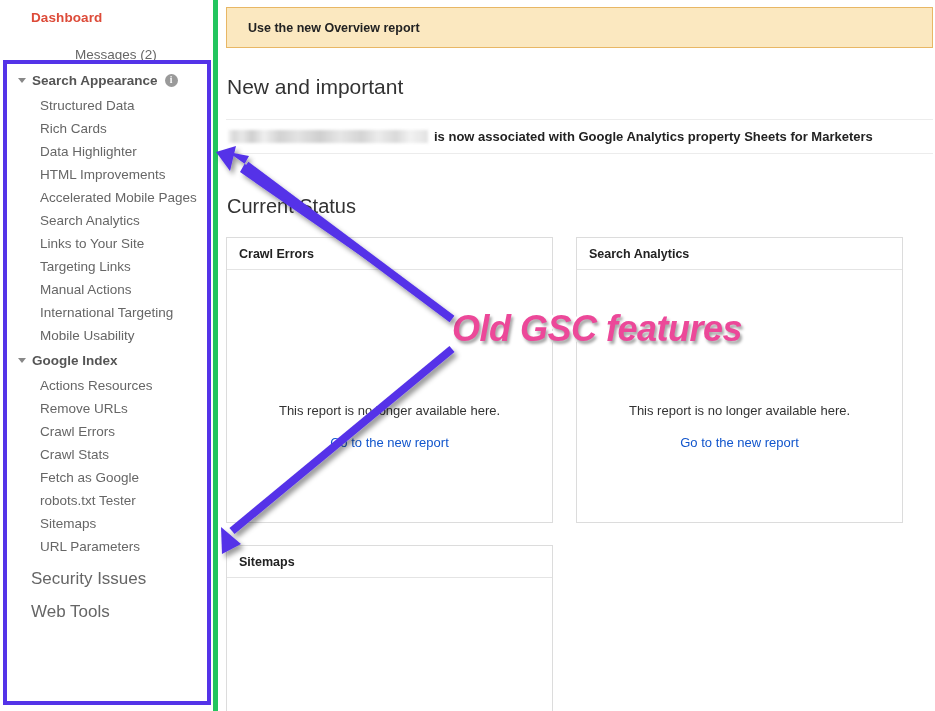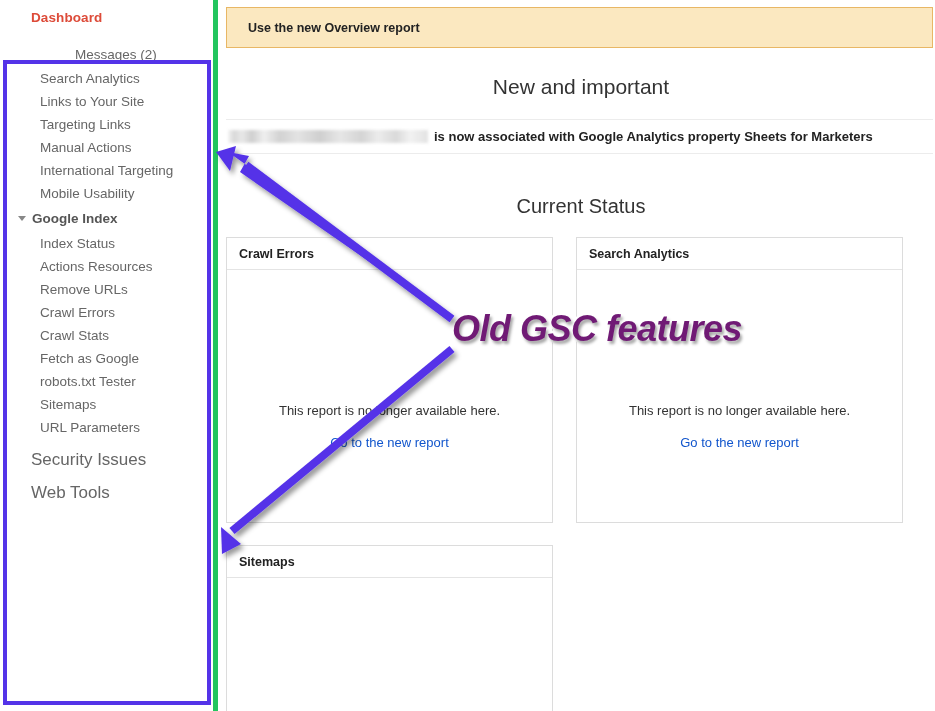--- a/index.html
+++ b/index.html
@@ -133,21 +133,20 @@
     z-index: 6;
   }
 
   
   .main {
     position: relative;
     flex: 1;
     height: 711px;
     background: #ffffff;
     overflow: hidden;
-    text-align: center;
   }
 
   .banner {
     margin: 7px 2px 0 8px;
     background: #fbe8c0;
     border: 1px solid #e8b765;
     box-sizing: border-box;
     height: 41px;
     display: flex;
     align-items: center;
@@ -278,21 +277,21 @@
     z-index: 10;
   }
 
   .annot-label {
     position: absolute;
     left: 452px;
     top: 307px;
     font-size: 36px;
     font-weight: bold;
     font-style: italic;
-    color: #701a75;
+    color: #ec4899;
     letter-spacing: -0.5px;
     line-height: 44px;
     white-space: nowrap;
     -webkit-text-stroke: 4.5px #ffffff;
     paint-order: stroke fill;
     text-shadow:
       2px 3px 3px rgba(0,0,0,0.35);
     text-align: center;
   }
 </style>
@@ -301,36 +300,47 @@
 
 <div id="app">
 
   <div class="sidebar">
     <div class="nav-top">
 
       <div class="nav-dashboard">Dashboard</div>
 
       <div class="nav-messages">Messages (2)</div>
 
+      <div class="nav-group">
+        <div class="group-header">
+          <span class="caret"></span>
+          <span class="group-title">Search Appearance</span>
+          <span class="info-icon">i</span>
+        </div>
+        <div class="nav-item">Structured Data</div>
+        <div class="nav-item">Rich Cards</div>
+        <div class="nav-item">Data Highlighter</div>
+        <div class="nav-item">HTML Improvements</div>
+        <div class="nav-item">Accelerated Mobile Pages</div>
+      </div>
 
       <div class="nav-group">
         <div class="nav-item">Search Analytics</div>
         <div class="nav-item">Links to Your Site</div>
         <div class="nav-item">Targeting Links</div>
         <div class="nav-item">Manual Actions</div>
         <div class="nav-item">International Targeting</div>
         <div class="nav-item">Mobile Usability</div>
       </div>
 
       <div class="nav-group">
         <div class="group-header">
           <span class="caret"></span>
           <span class="group-title">Google Index</span>
         </div>
-        <div class="nav-item">Index Status</div>
         <div class="nav-item">Actions Resources</div>
         <div class="nav-item">Remove URLs</div>
       </div>
 
       <div class="nav-group">
         <div class="nav-item">Crawl Errors</div>
         <div class="nav-item">Crawl Stats</div>
         <div class="nav-item">Fetch as Google</div>
         <div class="nav-item">robots.txt Tester</div>
         <div class="nav-item">Sitemaps</div>

